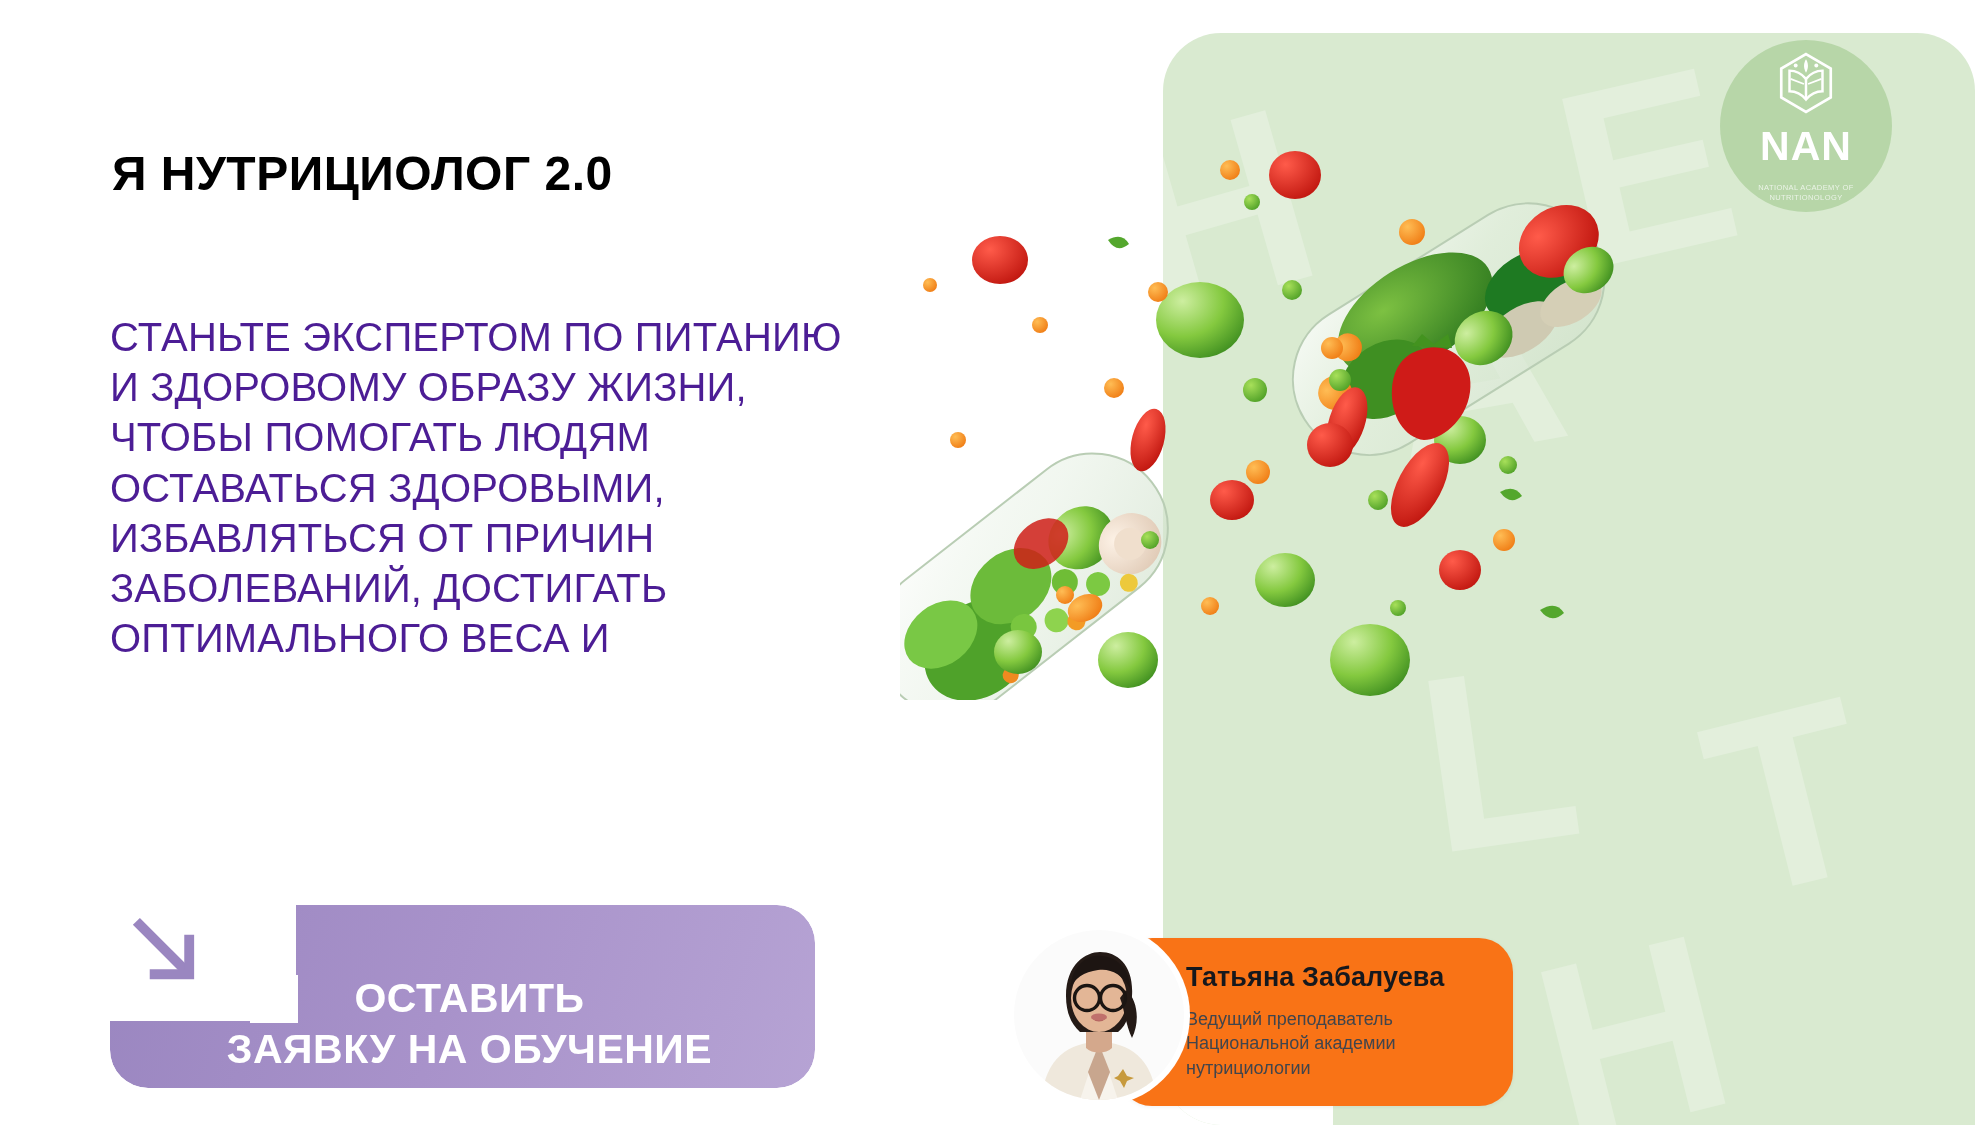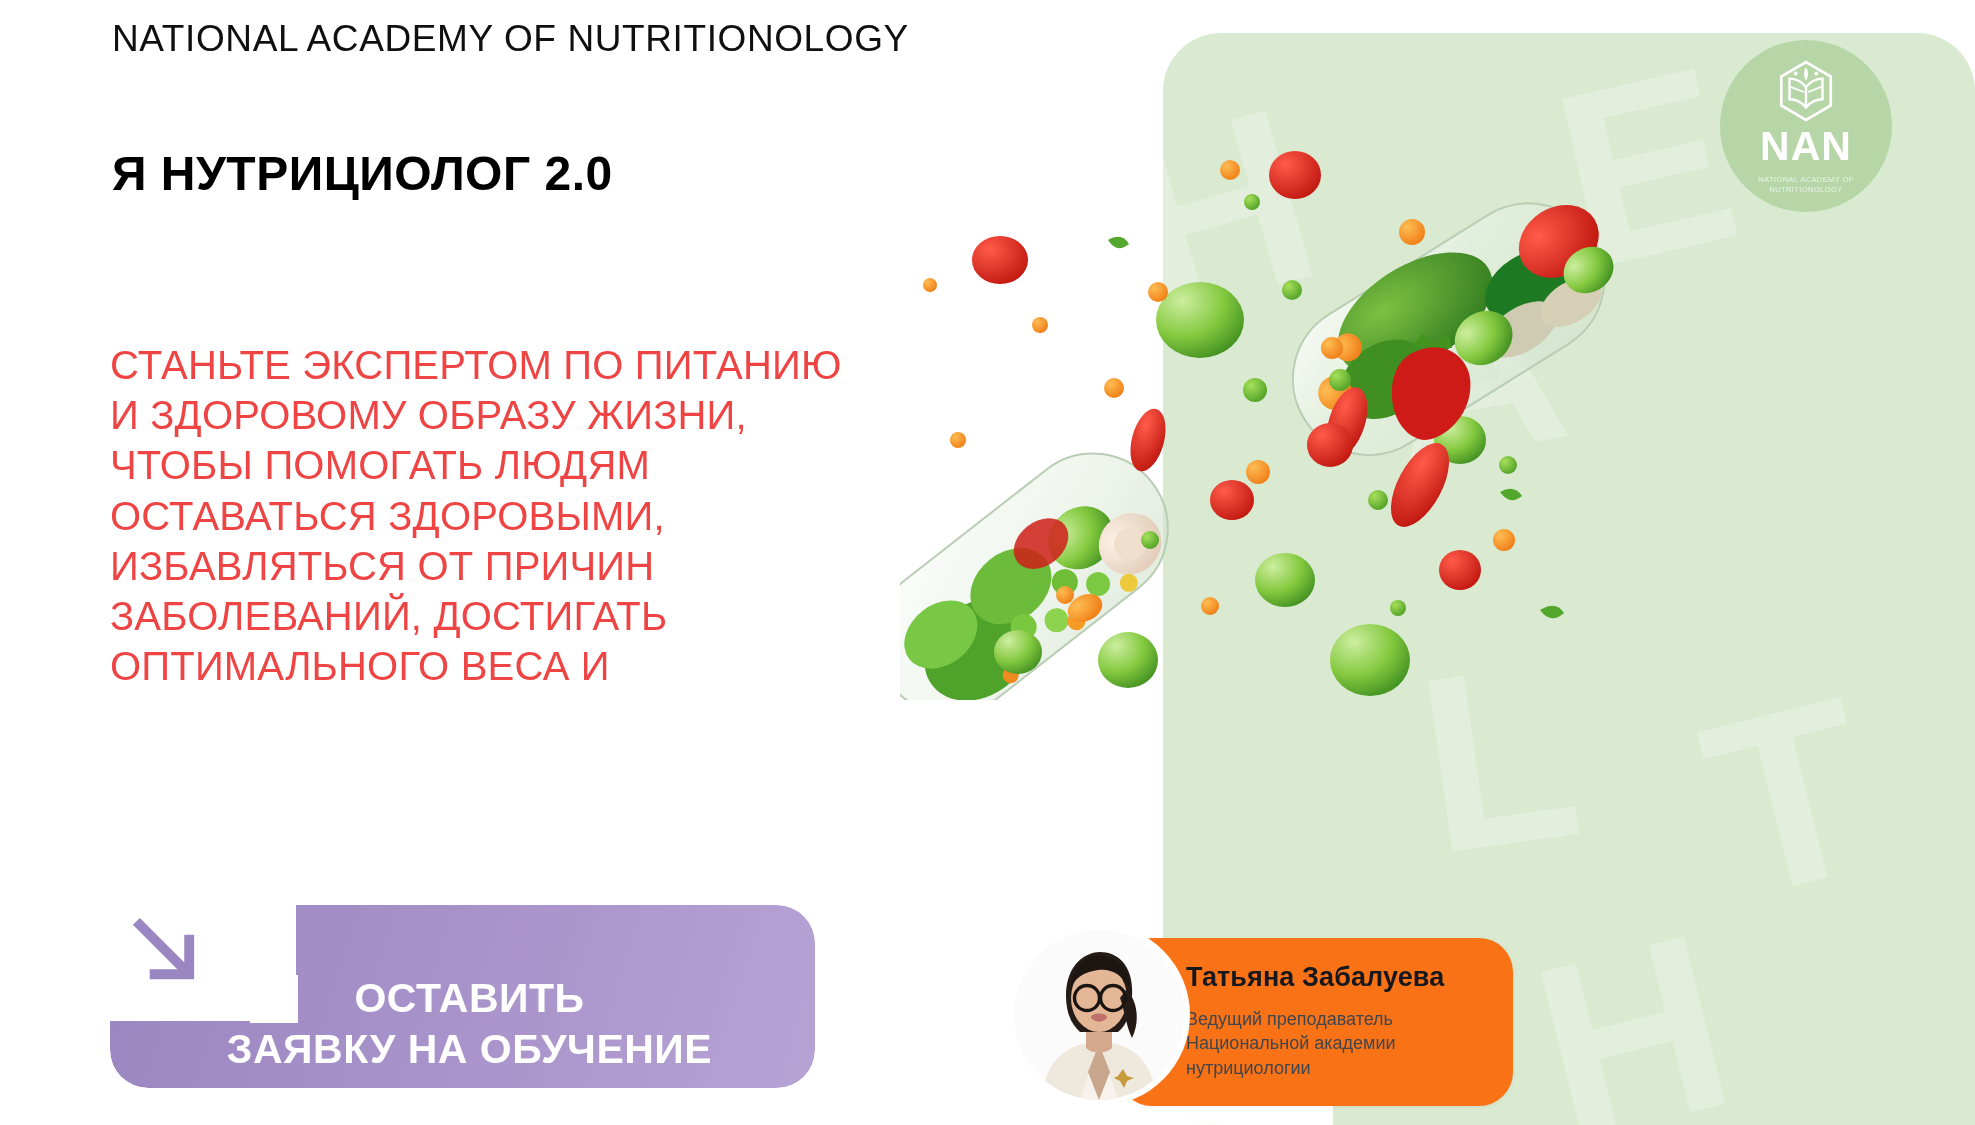--- a/index.html
+++ b/index.html
@@ -56,24 +56,23 @@
     line-height: 1;
   }
 
   .subhead {
     position: absolute;
     left: 110px;
     top: 312px;
     width: 900px;
     font-size: 40px;
     line-height: 1.255;
-    color: #ef4444;
+    color: #4c1d95;
     font-weight: 400;
     letter-spacing: 0.2px;
-    margin-top: 28px;
   }
   .subhead .ln { display: block; white-space: nowrap; }
 
   
   .cta-wrap {
     position: absolute;
     left: 110px;
     top: 905px;
     width: 705px;
     height: 183px;
@@ -199,20 +198,21 @@
     left: 1720px;
     top: 40px;
     width: 172px;
     height: 172px;
     border-radius: 50%;
     background: #b7d6a8;
     display: flex;
     flex-direction: column;
     align-items: center;
     justify-content: center;
+    gap: 8px;
   }
   .nan-mark { width: 66px; height: 66px; margin-bottom: 2px; }
   .nan-word {
     color: #ffffff;
     font-size: 41px;
     font-weight: 700;
     letter-spacing: 1px;
     line-height: 1;
   }
   .nan-sub {
@@ -427,21 +427,20 @@
     </svg>
     <div class="nan-word">NAN</div>
     <div class="nan-sub">
       <span>NATIONAL ACADEMY OF</span><br>
       <span>NUTRITIONOLOGY</span>
     </div>
   </div>
 
   <div class="left-col">
 
-    <div class="eyebrow">NATIONAL ACADEMY OF NUTRITIONOLOGY</div>
 
     <h1 class="headline">Я НУТРИЦИОЛОГ 2.0</h1>
 
     <div class="subhead">
       <span class="ln">СТАНЬТЕ ЭКСПЕРТОМ ПО ПИТАНИЮ</span>
       <span class="ln">И ЗДОРОВОМУ ОБРАЗУ ЖИЗНИ,</span>
       <span class="ln">ЧТОБЫ ПОМОГАТЬ ЛЮДЯМ</span>
       <span class="ln">ОСТАВАТЬСЯ ЗДОРОВЫМИ,</span>
       <span class="ln">ИЗБАВЛЯТЬСЯ ОТ ПРИЧИН</span>
       <span class="ln">ЗАБОЛЕВАНИЙ, ДОСТИГАТЬ</span>

